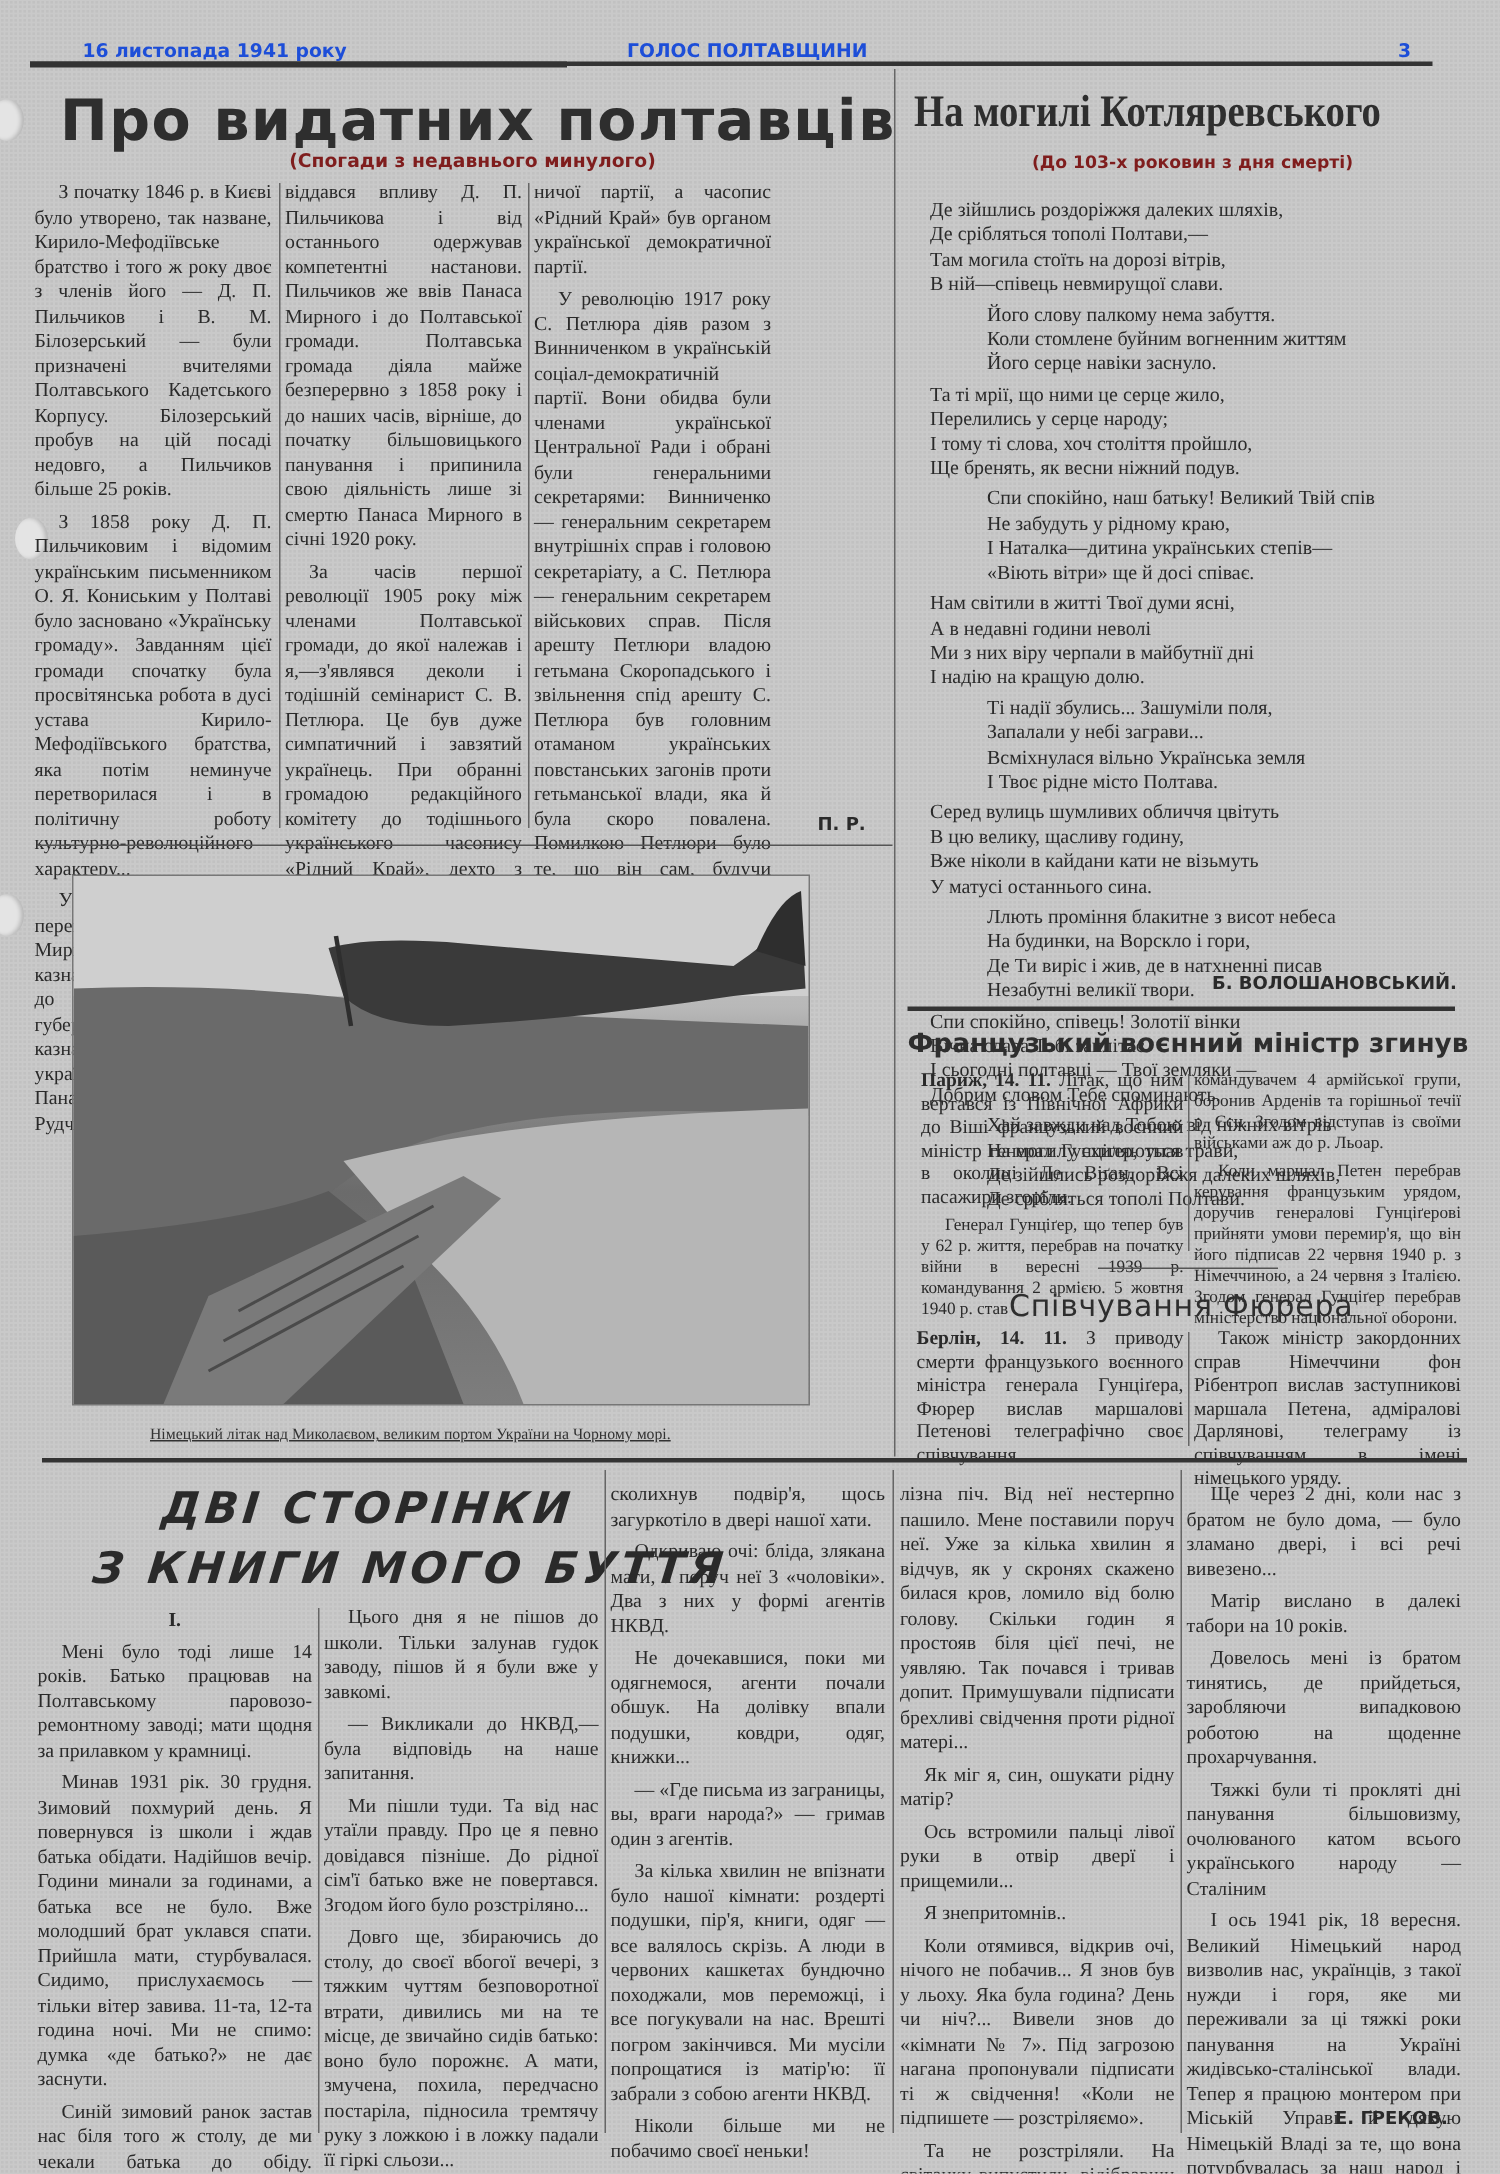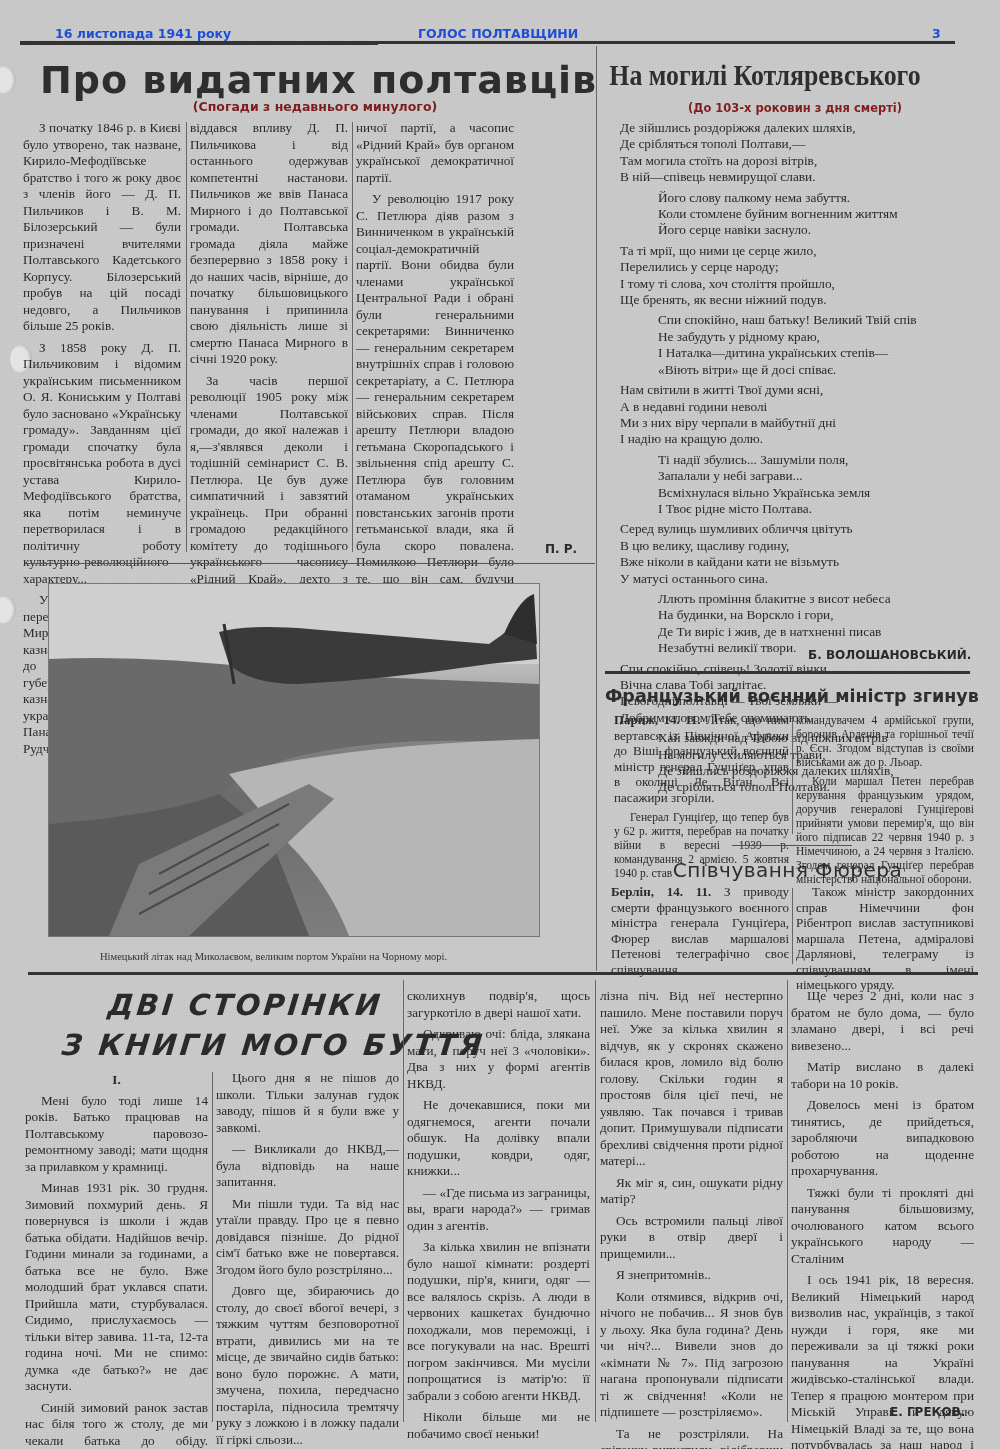--- a/index.html
+++ b/index.html
@@ -33,21 +33,21 @@
   .poem { position: absolute; font-size: 13.3px; line-height: 16.4px; }
   .poem .line { white-space: nowrap; }
   .poem .ind { padding-left: 38px; }
   .poem .gap { height: 4px; }
   .sig { position: absolute; font-family: "DejaVu Sans", sans-serif; font-weight: bold; font-size: 12px; }
   .photo {
     position: absolute; left: 48px; top: 583px; width: 490px; height: 352px; overflow: hidden;
     background: linear-gradient(180deg, #d2d2d2 0%, #b8b8b8 25%, #8a8a8a 40%, #6b6b6b 60%, #7d7d7d 100%);
     border: 1px solid #777;
   }
-  .caption { position: absolute; font-size: 10.5px; color: #333; white-space: nowrap; }
+  .caption { position: absolute; font-size: 10.5px; color: #333; white-space: nowrap; text-decoration: underline; }
   .italic-hed {
     position: absolute; font-family: "DejaVu Sans", sans-serif; font-weight: bold; font-style: italic;
     font-size: 29px; letter-spacing: 3px; color: #2a2a2a; white-space: nowrap; transform: skewX(-6deg);
   }
 </style>
 </head>
 <body>
 
 <div class="hole" style="left:-6px; top:66px;"></div>
 <div class="hole" style="left:10px; top:345px;"></div>
@@ -96,21 +96,21 @@
     </g>
     <path d="M170 48 Q200 40 260 45 L440 60 Q470 40 485 20 L488 75 L440 80 Q340 95 250 100 Q200 100 180 80 Z" fill="#3a3a3a"></path>
     <path d="M455 50 Q470 15 485 10 L488 60 Z" fill="#2e2e2e"></path>
     <line x1="175" y1="40" x2="185" y2="100" stroke="#2e2e2e" stroke-width="3"></line>
   </svg>
 </div>
 <div class="caption" style="left:100px; top:951px;">Німецький літак над Миколаєвом, великим портом України на Чорному морі.</div>
 
 <div class="hed" style="left:605px; top:58px; width:372px; font-size:30px; font-family:'Liberation Serif', serif; transform:scaleX(0.86); transform-origin:left;">На могилі Котляревського</div>
 <div class="sub" style="left:605px; top:101px; width:380px; font-size:11.5px;">(До 103-х роковин з дня смерті)</div>
-<div class="poem" id="poem-body" style="left:620px; top:120px; width:360px;">
+<div class="poem" id="poem-body" style="left:620px; top:132px; width:360px;">
     <div>
       <div class="line">Де зійшлись роздоріжжя далеких шляхів,</div>
       <div class="line">Де сріблятьcя тополі Полтави,—</div>
       <div class="line">Там могила стоїть на дорозі вітрів,</div>
       <div class="line">В ній—співець невмирущої слави.</div>
     </div>
     <div class="gap"></div>
     <div>
       <div class="line ind">Його слову палкому нема забуття.</div>
       <div class="line ind">Коли стомлене буйним вогненним життям</div>

